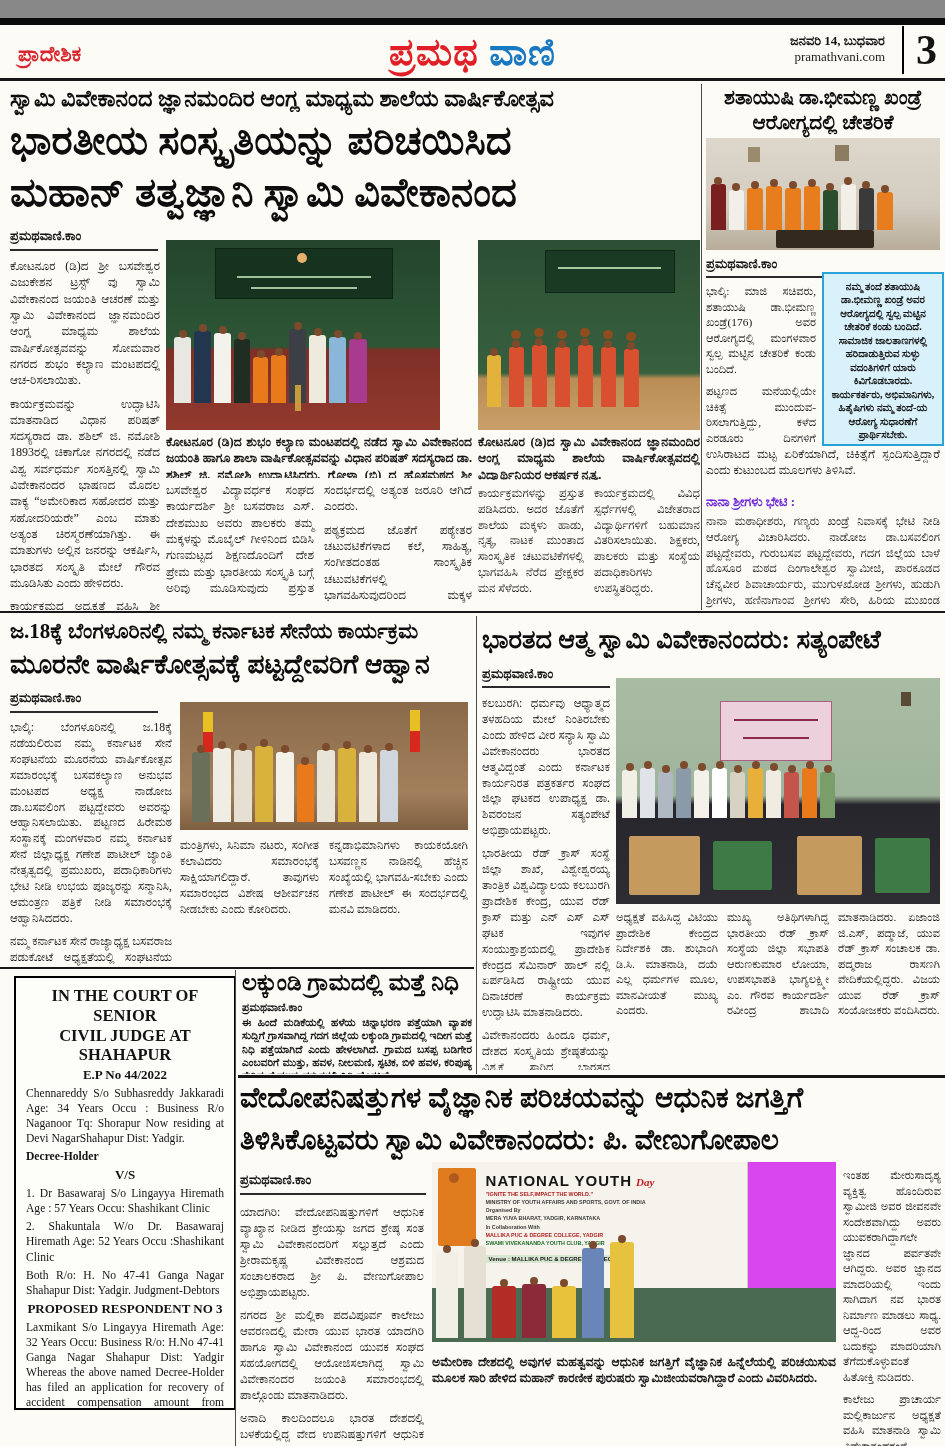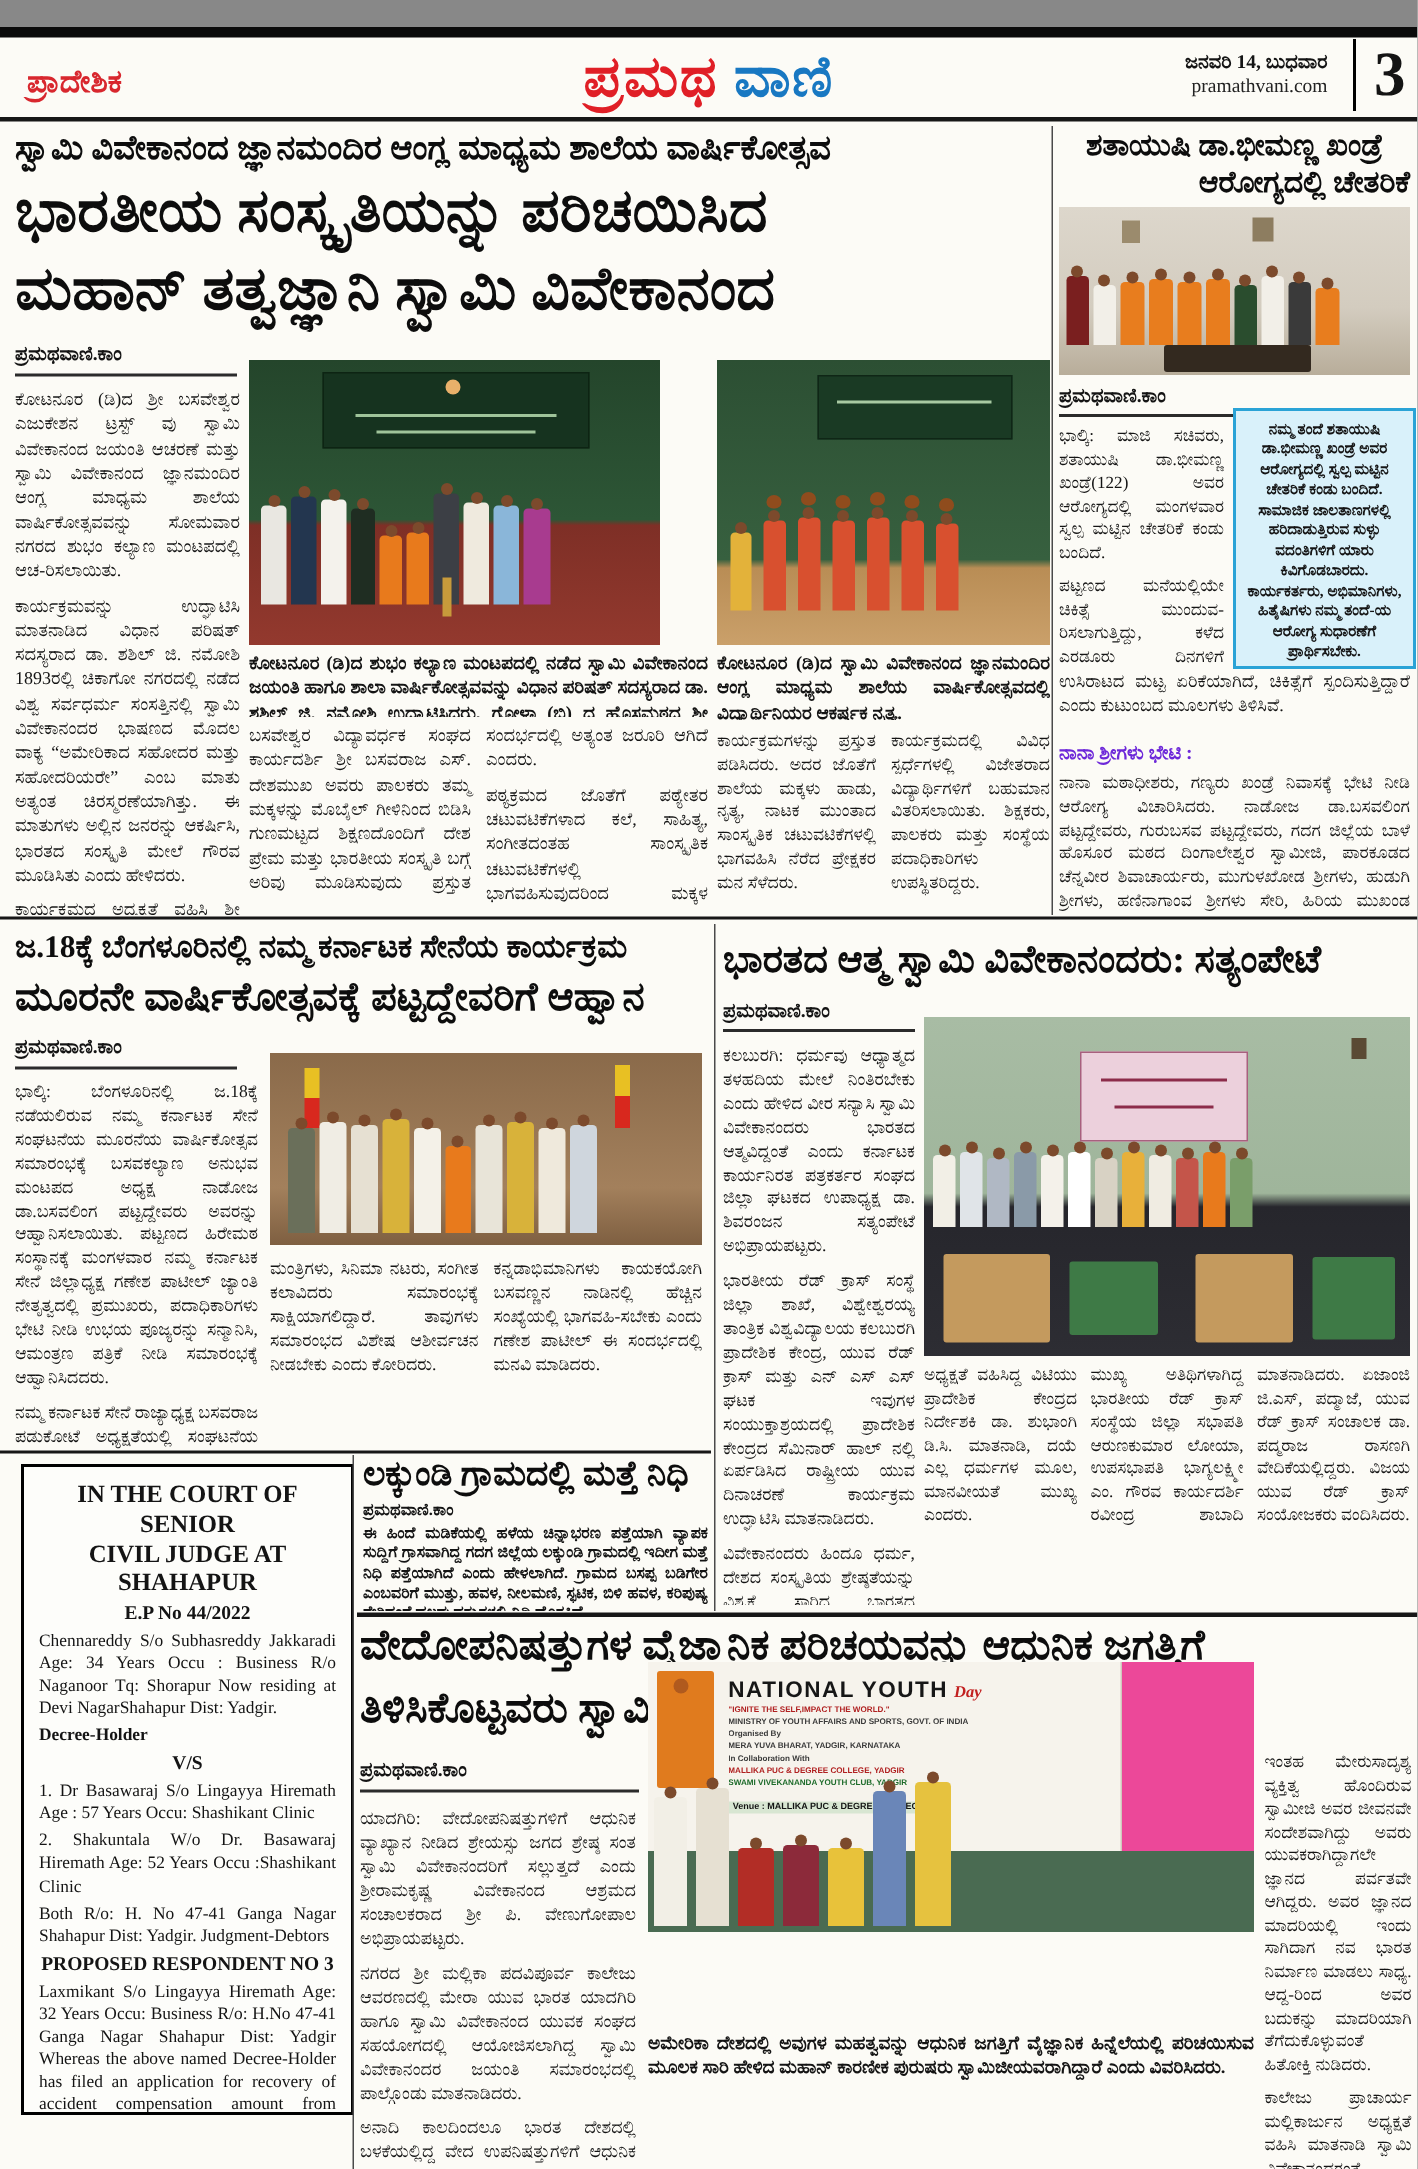--- a/index.html
+++ b/index.html
@@ -126,21 +126,21 @@
     </div>
     <div class="abs caption" style="left:478px;top:416px;width:222px;height:46px;">ಕೋಟನೂರ (ಡಿ)ದ ಸ್ವಾಮಿ ವಿವೇಕಾನಂದ ಜ್ಞಾನಮಂದಿರ ಆಂಗ್ಲ ಮಾಧ್ಯಮ ಶಾಲೆಯ ವಾರ್ಷಿಕೋತ್ಸವದಲ್ಲಿ ವಿದ್ಯಾರ್ಥಿನಿಯರ ಆಕರ್ಷಕ ನೃತ್ಯ.</div>
     <div class="abs bodytxt cols2" style="left:478px;top:468px;width:222px;height:124px;font-size:11.6px;">
       <p>ಕಾರ್ಯಕ್ರಮಗಳನ್ನು ಪ್ರಸ್ತುತ ಪಡಿಸಿದರು. ಅದರ ಜೊತೆಗೆ ಶಾಲೆಯ ಮಕ್ಕಳು ಹಾಡು, ನೃತ್ಯ, ನಾಟಕ ಮುಂತಾದ ಸಾಂಸ್ಕೃತಿಕ ಚಟುವಟಿಕೆಗಳಲ್ಲಿ ಭಾಗವಹಿಸಿ ನೆರೆದ ಪ್ರೇಕ್ಷಕರ ಮನ ಸೆಳೆದರು.</p>
       <p>ಕಾರ್ಯಕ್ರಮದಲ್ಲಿ ವಿವಿಧ ಸ್ಪರ್ಧೆಗಳಲ್ಲಿ ವಿಜೇತರಾದ ವಿದ್ಯಾರ್ಥಿಗಳಿಗೆ ಬಹುಮಾನ ವಿತರಿಸಲಾಯಿತು. ಶಿಕ್ಷಕರು, ಪಾಲಕರು ಮತ್ತು ಸಂಸ್ಥೆಯ ಪದಾಧಿಕಾರಿಗಳು ಉಪಸ್ಥಿತರಿದ್ದರು.</p>
     </div>
   </div>
 
   <div>
     <div class="abs hl center" style="left:706px;top:68px;width:234px;font-size:20px;">ಶತಾಯುಷಿ ಡಾ.ಭೀಮಣ್ಣ ಖಂಡ್ರೆ</div>
-    <div class="abs hl center" style="left:706px;top:93px;width:234px;font-size:20px;text-align:right;">ಆರೋಗ್ಯದಲ್ಲಿ ಚೇತರಿಕೆ</div>
+    <div class="abs hl center" style="left:706px;top:93px;width:234px;font-size:20px;">ಆರೋಗ್ಯದಲ್ಲಿ ಚೇತರಿಕೆ</div>
 
     <div class="photo" style="left:706px;top:120px;width:234px;height:112px;background:linear-gradient(180deg,#ddd7cc 0%,#d3ccbf 60%,#b8ad9a 100%);">
       <div class="abs" style="left:18%;top:8%;width:12px;height:15px;background:#9b8b6d;"></div>
       <div class="abs" style="left:55%;top:6%;width:14px;height:16px;background:#8d7d60;"></div>
       <div class="ppl" style="left:2%;bottom:18%;gap:3px;">
         <div class="pr" style="width:15px;height:46px;background:#7a1f1f;"></div>
         <div class="pr" style="width:15px;height:40px;background:#f2efe8;"></div>
         <div class="pr" style="width:16px;height:42px;background:#e87d1e;"></div>
         <div class="pr" style="width:16px;height:44px;background:#e87d1e;"></div>
         <div class="pr" style="width:16px;height:42px;background:#e87d1e;"></div>
@@ -150,21 +150,21 @@
         <div class="pr" style="width:15px;height:42px;background:#3a3a3a;"></div>
         <div class="pr" style="width:16px;height:38px;background:#e87d1e;"></div>
       </div>
       <div class="abs" style="left:30%;bottom:2%;width:42%;height:16%;background:#33291f;border-radius:2px;"></div>
     </div>
 
     <div class="abs byline" style="left:706px;top:238px;">ಪ್ರಮಥವಾಣಿ.ಕಾಂ</div>
     <div class="abs brule" style="left:706px;top:258px;width:120px;"></div>
 
     <div class="abs bodytxt" style="left:706px;top:266px;width:110px;height:158px;font-size:11.4px;">
-      <p>ಭಾಲ್ಕಿ: ಮಾಜಿ ಸಚಿವರು, ಶತಾಯುಷಿ ಡಾ.ಭೀಮಣ್ಣ ಖಂಡ್ರೆ(122) ಅವರ ಆರೋಗ್ಯದಲ್ಲಿ ಮಂಗಳವಾರ ಸ್ವಲ್ಪ ಮಟ್ಟಿನ ಚೇತರಿಕೆ ಕಂಡು ಬಂದಿದೆ.</p>
+      <p>ಭಾಲ್ಕಿ: ಮಾಜಿ ಸಚಿವರು, ಶತಾಯುಷಿ ಡಾ.ಭೀಮಣ್ಣ ಖಂಡ್ರೆ(176) ಅವರ ಆರೋಗ್ಯದಲ್ಲಿ ಮಂಗಳವಾರ ಸ್ವಲ್ಪ ಮಟ್ಟಿನ ಚೇತರಿಕೆ ಕಂಡು ಬಂದಿದೆ.</p>
       <p>ಪಟ್ಟಣದ ಮನೆಯಲ್ಲಿಯೇ ಚಿಕಿತ್ಸೆ ಮುಂದುವ-ರಿಸಲಾಗುತ್ತಿದ್ದು, ಕಳೆದ ಎರಡೂರು ದಿನಗಳಿಗೆ ಹೋಲಿಸಿದರೆ ಡಾ.ಭೀಮಣ್ಣ ಖಂಡ್ರೆ ಅವರ ಆರೋಗ್ಯದಲ್ಲಿ ಚೇತರಿಕೆ ಕಂಡು ಬಂದಿದೆ.</p>
     </div>
 
     <div class="infobox" style="left:822px;top:254px;width:106px;height:158px;">
       <div style="font-size:10.2px;">ನಮ್ಮ ತಂದೆ ಶತಾಯುಷಿ ಡಾ.ಭೀಮಣ್ಣ ಖಂಡ್ರೆ ಅವರ ಆರೋಗ್ಯದಲ್ಲಿ ಸ್ವಲ್ಪ ಮಟ್ಟಿನ ಚೇತರಿಕೆ ಕಂಡು ಬಂದಿದೆ. ಸಾಮಾಜಿಕ ಜಾಲತಾಣಗಳಲ್ಲಿ ಹರಿದಾಡುತ್ತಿರುವ ಸುಳ್ಳು ವದಂತಿಗಳಿಗೆ ಯಾರು ಕಿವಿಗೊಡಬಾರದು. ಕಾರ್ಯಕರ್ತರು, ಅಭಿಮಾನಿಗಳು, ಹಿತೈಷಿಗಳು ನಮ್ಮ ತಂದೆ-ಯ ಆರೋಗ್ಯ ಸುಧಾರಣೆಗೆ ಪ್ರಾರ್ಥಿಸಬೇಕು.</div>
 
     </div>
 
     <div class="abs bodytxt" style="left:706px;top:428px;width:234px;height:46px;">
       <p>ಉಸಿರಾಟದ ಮಟ್ಟ ಏರಿಕೆಯಾಗಿದೆ, ಚಿಕಿತ್ಸೆಗೆ ಸ್ಪಂದಿಸುತ್ತಿದ್ದಾರೆ ಎಂದು ಕುಟುಂಬದ ಮೂಲಗಳು ತಿಳಿಸಿವೆ.</p>
@@ -290,21 +290,21 @@
     <div class="abs hl" style="left:240px;top:1106px;width:702px;font-size:28px;">ತಿಳಿಸಿಕೊಟ್ಟವರು ಸ್ವಾಮಿ ವಿವೇಕಾನಂದರು: ಪಿ. ವೇಣುಗೋಪಾಲ</div>
     <div class="abs byline" style="left:240px;top:1154px;">ಪ್ರಮಥವಾಣಿ.ಕಾಂ</div>
     <div class="abs brule" style="left:240px;top:1175px;width:186px;"></div>
 
     <div class="abs bodytxt" style="left:240px;top:1186px;width:184px;height:256px;font-size:11.8px;">
       <p>ಯಾದಗಿರಿ: ವೇದೋಪನಿಷತ್ತುಗಳಿಗೆ ಆಧುನಿಕ ವ್ಯಾಖ್ಯಾನ ನೀಡಿದ ಶ್ರೇಯಸ್ಸು ಜಗದ ಶ್ರೇಷ್ಠ ಸಂತ ಸ್ವಾಮಿ ವಿವೇಕಾನಂದರಿಗೆ ಸಲ್ಲುತ್ತದೆ ಎಂದು ಶ್ರೀರಾಮಕೃಷ್ಣ ವಿವೇಕಾನಂದ ಆಶ್ರಮದ ಸಂಚಾಲಕರಾದ ಶ್ರೀ ಪಿ. ವೇಣುಗೋಪಾಲ ಅಭಿಪ್ರಾಯಪಟ್ಟರು.</p>
       <p>ನಗರದ ಶ್ರೀ ಮಲ್ಲಿಕಾ ಪದವಿಪೂರ್ವ ಕಾಲೇಜು ಆವರಣದಲ್ಲಿ ಮೇರಾ ಯುವ ಭಾರತ ಯಾದಗಿರಿ ಹಾಗೂ ಸ್ವಾಮಿ ವಿವೇಕಾನಂದ ಯುವಕ ಸಂಘದ ಸಹಯೋಗದಲ್ಲಿ ಆಯೋಜಿಸಲಾಗಿದ್ದ ಸ್ವಾಮಿ ವಿವೇಕಾನಂದರ ಜಯಂತಿ ಸಮಾರಂಭದಲ್ಲಿ ಪಾಲ್ಗೊಂಡು ಮಾತನಾಡಿದರು.</p>
       <p>ಅನಾದಿ ಕಾಲದಿಂದಲೂ ಭಾರತ ದೇಶದಲ್ಲಿ ಬಳಕೆಯಲ್ಲಿದ್ದ ವೇದ ಉಪನಿಷತ್ತುಗಳಿಗೆ ಆಧುನಿಕ ವ್ಯಾಖ್ಯಾನ ನೀಡಿ ದೂರದ</p>
     </div>
 
-    <div class="photo" style="left:432px;top:1090px;width:404px;height:180px;background:#ec4899;">
+    <div class="photo" style="left:432px;top:1144px;width:404px;height:180px;background:#d946ef;">
       <div class="abs" style="left:0;top:0;width:78%;height:70%;background:#f6f3ec;border-right:1px solid #cfc9bc;border-bottom:1px solid #cfc9bc;">
         <div class="abs" style="left:2%;top:5%;width:12%;height:62%;background:#e07b1e;border-radius:2px;">
           <div class="abs" style="left:28%;top:6%;width:10px;height:10px;border-radius:50%;background:#b05a1e;"></div>
         </div>
         <div class="bannertxt" style="left:17%;top:8%;width:80%;height:90%;">
           <span class="bt1">NATIONAL YOUTH</span>
           <span class="btday">Day</span>
           <div class="bts btr">"IGNITE THE SELF,IMPACT THE WORLD."</div>
           <div class="bts">MINISTRY OF YOUTH AFFAIRS AND SPORTS, GOVT. OF INDIA</div>
           <div class="bts">Organised By</div>

